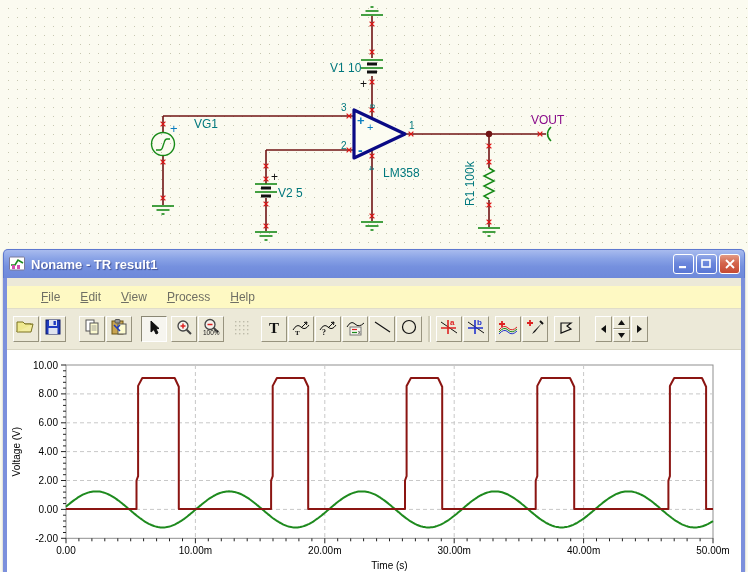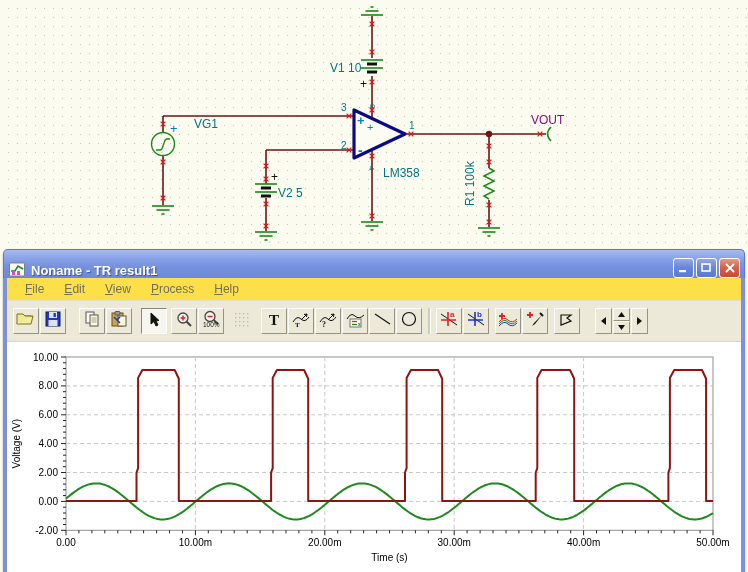--- a/index.html
+++ b/index.html
@@ -19,39 +19,39 @@
   
   .window{
     position:absolute;left:3px;top:250px;width:742px;height:322px;
     background:#ece9d8;
     border-left:4px solid #7c90dc;border-right:4px solid #7c90dc;
     box-sizing:border-box;
     border-top-left-radius:6px;border-top-right-radius:6px;
     box-shadow:0 0 2px rgba(0,0,60,.35);
   }
   .titlebar{
-    height:28px;display:flex;align-items:flex-end;padding:0 4px 0 5px;
+    height:28px;display:flex;align-items:center;padding:0 4px 0 5px;
     background:linear-gradient(180deg,#a8bbee 0%,#8aa3e6 30%,#7590de 60%,#6e89da 100%);
     border-top-left-radius:5px;border-top-right-radius:5px;
-    margin:-1px -4px 0 -4px;border:1px solid #5d78cf;border-bottom:none;
+    margin:-1px -4px 8px -4px;border:1px solid #5d78cf;border-bottom:none;
   }
   .titleicon{width:17px;height:16px;margin-right:5px;flex:none;}
   .titletext{color:#fff;font-weight:bold;font-size:13px;
     text-shadow:1px 1px 1px rgba(20,30,90,.55);flex:1 1 auto;
     white-space:nowrap;overflow:hidden;}
   .winbtns{display:flex;gap:2px;flex:none;}
   .wbtn{width:21px;height:20px;border-radius:3px;border:1px solid #fff;
     display:flex;align-items:center;justify-content:center;
     font-size:11px;color:#fff;font-weight:bold;line-height:1;
     background:linear-gradient(180deg,#93a9e7,#6b87dc 45%,#5a77d4);box-sizing:border-box;}
   .wbtn.close{background:linear-gradient(180deg,#e39a84,#d4654c 45%,#c64a34);}
   .wbtn svg{display:block;}
 
-  .menubar{height:22px;background:#fde047;display:flex;align-items:center;
-    padding-left:8px;border-bottom:1px solid #e0ddc9;}
+  .menubar{height:22px;background:#fef9c3;display:flex;align-items:center;
+    padding-left:24px;border-bottom:1px solid #e0ddc9;}
   .menuitem{font-size:12px;color:#6f6f64;padding:2px 10px 3px 10px;cursor:default;}
   .menuitem u{text-decoration:underline;}
 
   .toolbar{height:40px;background:#ece9d8;display:flex;align-items:center;
     padding-left:6px;border-bottom:1px solid #d8d5c2;}
   .tbtn{width:26px;height:26px;flex:none;box-sizing:border-box;
     background:#ece9d8;border:1px solid;border-color:#fefefe #97937e #97937e #fefefe;
     display:flex;align-items:center;justify-content:center;margin-right:1px;}
   .tbtn.pressed{background:#f6f5ef;border-color:#8a8774 #fefefe #fefefe #8a8774;}
   .tbtn.disabled{border-color:transparent;background:transparent;opacity:.55;}

